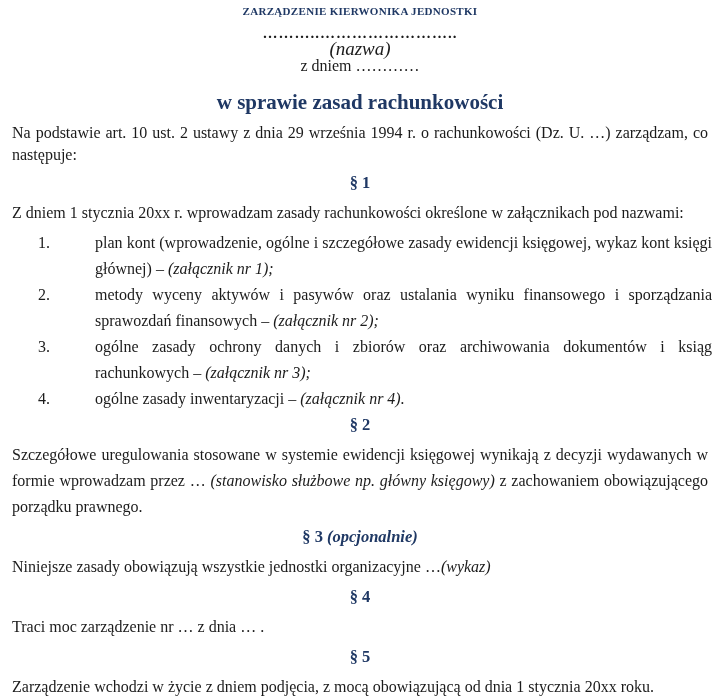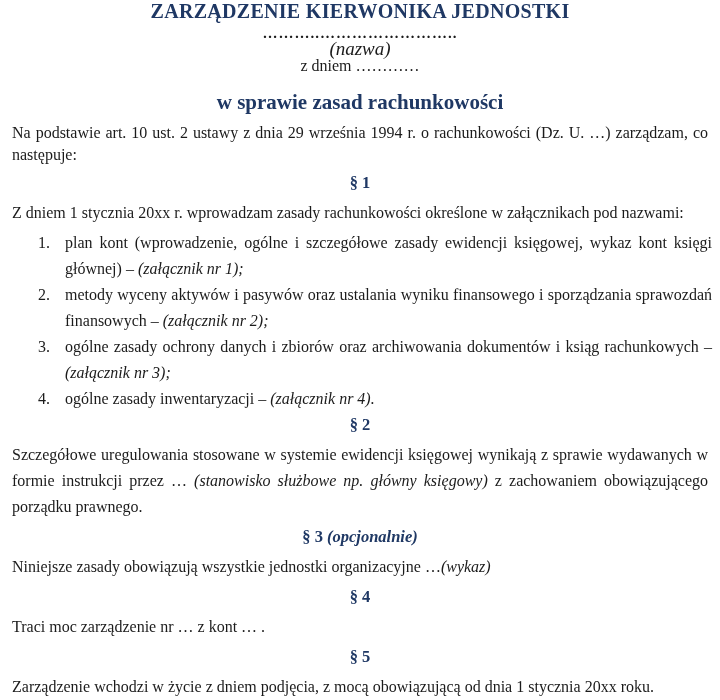--- a/index.html
+++ b/index.html
@@ -3,21 +3,21 @@
 <meta charset="utf-8">
 <style>
   html,body{margin:0;padding:0;background:#ffffff;}
   body{
     width:720px;height:700px;overflow:hidden;
     font-family:"Liberation Serif","DejaVu Serif",serif;
     color:#1b1b1b;font-size:16px;
   }
   .page{padding:2px 8px 0 8px;}
   h1.doc-title{
-    margin:0;font-size:20px;font-weight:bold;letter-spacing:.3px;
+    margin:0;font-size:11px;font-weight:bold;letter-spacing:.3px;
     line-height:19px;text-align:center;color:#1f3864;
   }
   .dots-line{
     margin-top:4px;text-align:center;font-weight:bold;
     font-size:15px;line-height:16px;letter-spacing:1px;
   }
   .name-hint{
     text-align:center;font-style:italic;font-size:19px;line-height:16px;
   }
   .date-line{text-align:center;font-size:16px;line-height:17px;}
@@ -32,21 +32,21 @@
   .sect-head{
     margin:0;text-align:center;color:#1f3864;font-weight:bold;
     font-size:16.5px;line-height:26px;
   }
   .sect-head .opt{font-style:italic;}
   .body-par{line-height:26px;text-align:justify;}
   .lead-par{line-height:26px;text-align:justify;}
   ol.att-list{list-style:none;margin:0;padding:0 0 0 30px;}
   .att-item{display:flex;line-height:26px;}
   .att-item .num{flex:0 0 27px;}
-  .att-item .li-body{flex:1;text-align:justify;}
+  .att-item .li-body{flex:1;text-align:justify;margin-left:30px;}
   i.it{font-style:italic;}
   .signature{margin-top:22px;line-height:26px;}
 </style>
 </head>
 <body>
 
 <div class="page">
 
   <h1 class="doc-title">ZARZĄDZENIE KIERWONIKA JEDNOSTKI</h1>
 
@@ -74,26 +74,26 @@
       <span class="num">3.</span>
       <span class="li-body"><span>ogólne zasady ochrony danych i zbiorów oraz archiwowania dokumentów i ksiąg rachunkowych – </span><i class="it">(załącznik nr 3);</i></span>
     </li>
     <li class="att-item">
       <span class="num">4.</span>
       <span class="li-body"><span>ogólne zasady inwentaryzacji – </span><i class="it">(załącznik nr 4).</i></span>
     </li>
   </ol>
 
   <h3 class="sect-head">§ 2</h3>
-  <p class="body-par"><span>Szczegółowe uregulowania stosowane w systemie ewidencji księgowej wynikają z sprawie wydawanych w formie instrukcji przez … </span><i class="it">(stanowisko służbowe np. główny księgowy)</i><span> z zachowaniem obowiązującego porządku prawnego.</span></p>
+  <p class="body-par"><span>Szczegółowe uregulowania stosowane w systemie ewidencji księgowej wynikają z decyzji wydawanych w formie wprowadzam przez … </span><i class="it">(stanowisko służbowe np. główny księgowy)</i><span> z zachowaniem obowiązującego porządku prawnego.</span></p>
 
   <h3 class="sect-head"><span>§ 3 </span><i class="opt">(opcjonalnie)</i></h3>
   <p class="body-par"><span>Niniejsze zasady obowiązują wszystkie jednostki organizacyjne …</span><i class="it">(wykaz)</i></p>
 
   <h3 class="sect-head">§ 4</h3>
-  <p class="body-par">Traci moc zarządzenie nr … z kont … .</p>
+  <p class="body-par">Traci moc zarządzenie nr … z dnia … .</p>
 
   <h3 class="sect-head">§ 5</h3>
   <p class="body-par">Zarządzenie wchodzi w życie z dniem podjęcia, z mocą obowiązującą od dnia 1 stycznia 20xx roku.</p>
 
   <p class="signature">Podpis</p>
 
 </div>
 
 </body></html>

